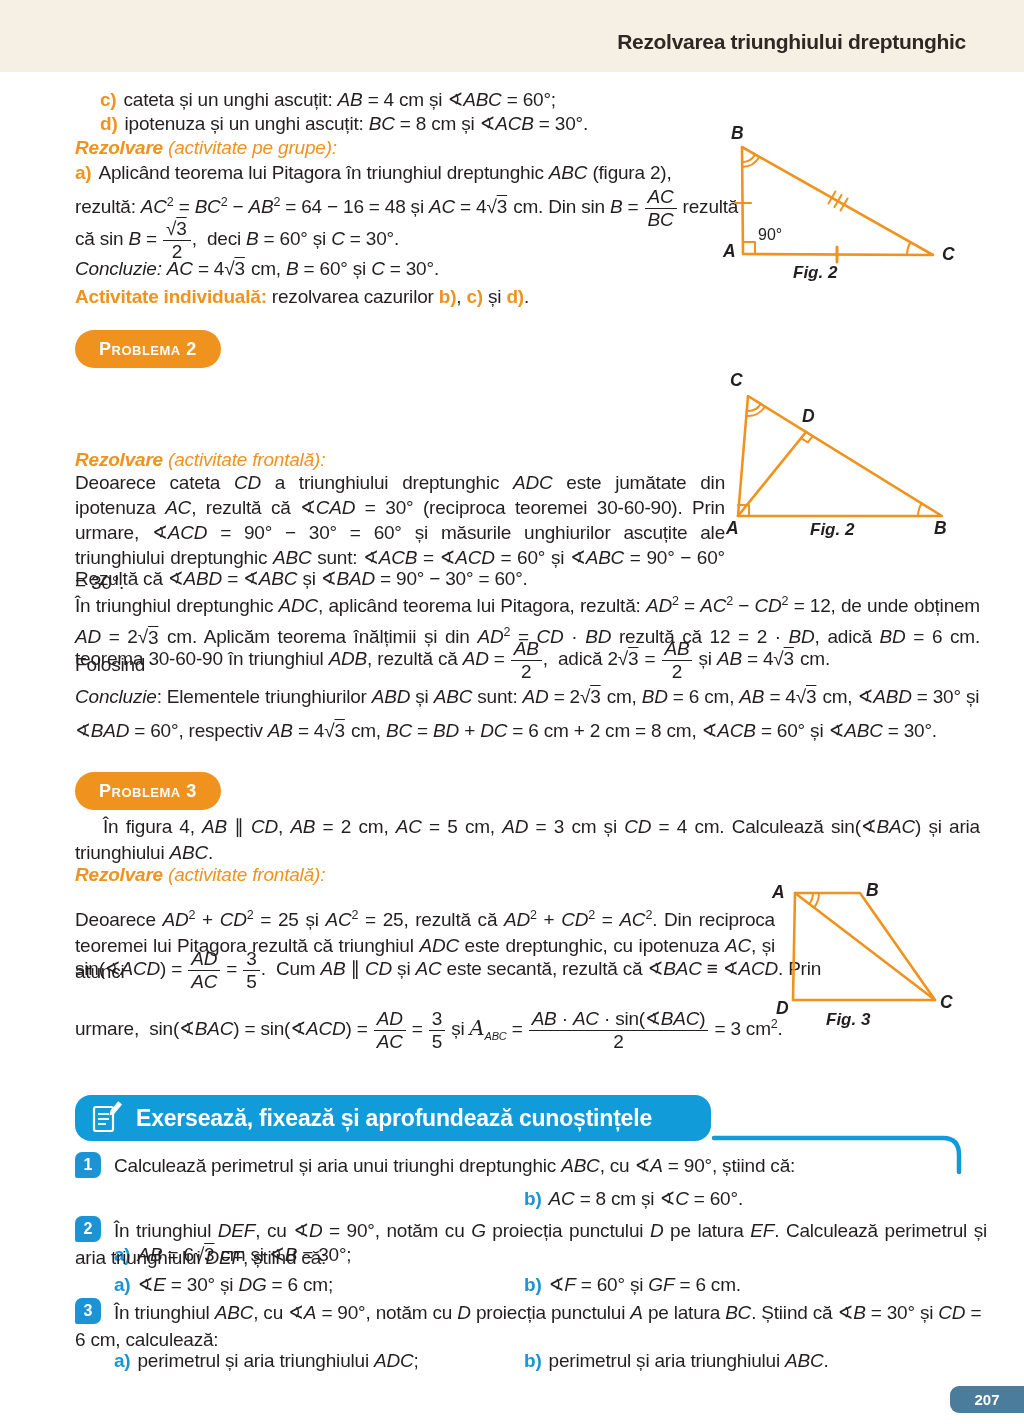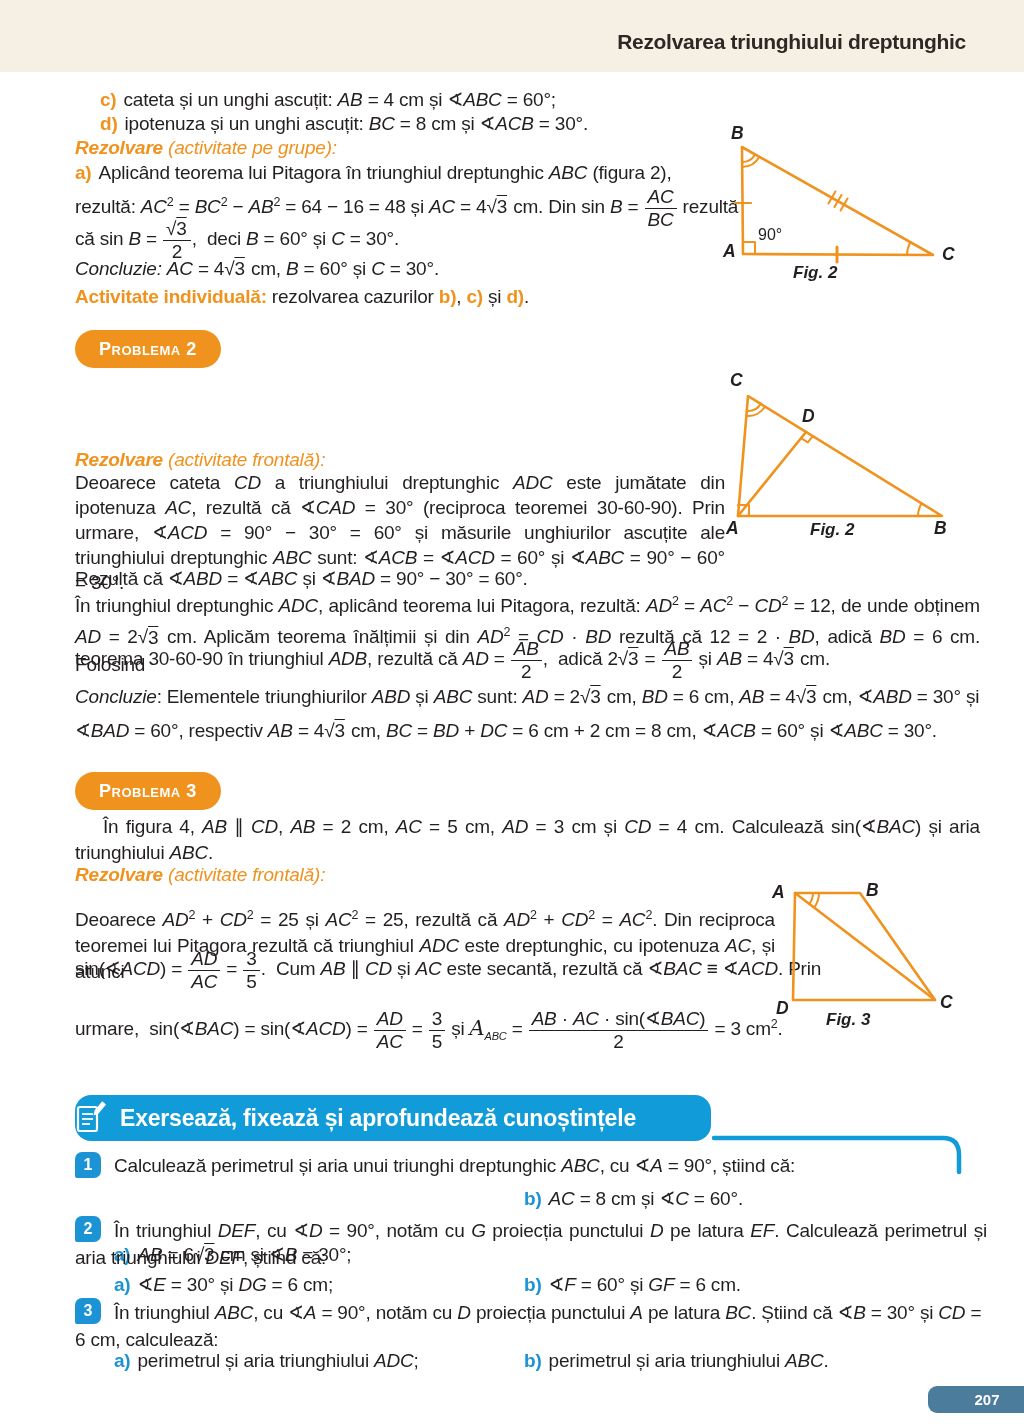--- a/index.html
+++ b/index.html
@@ -22,27 +22,27 @@
   .scr{font-family:"DejaVu Serif",serif;font-style:italic;font-size:21px;}
   .fr{display:inline-block;vertical-align:middle;text-align:center;line-height:1.15;padding:0 1px;}
   .fr .n{display:block;border-bottom:1.6px solid #231F20;padding:0 3px;}
   .fr .d{display:block;padding:0 3px;}
   .sq{white-space:nowrap;}
   .sq .rd{text-decoration:overline;padding-right:1px;}
   .badge-p{position:absolute;background:#F0921E;color:#fff;border-radius:21px;height:38px;
            display:flex;align-items:center;padding:0 24px;font-weight:700;font-size:18px;
            font-variant:small-caps;letter-spacing:.5px;}
   .banner{position:absolute;left:75px;top:1095px;width:636px;height:46px;background:#119BD8;
-          border-radius:16px;display:flex;align-items:center;gap:13px;
+          border-radius:16px;display:flex;align-items:center;gap:13px;padding-left:16px;
           box-sizing:border-box;color:#fff;font-weight:700;font-size:23px;letter-spacing:-0.2px;}
   .exb{position:absolute;width:26px;height:26px;background:#1B93D4;color:#fff;font-weight:700;
        font-size:16px;display:flex;align-items:center;justify-content:center;border-radius:7px 7px 7px 2px;}
   .pgn{position:absolute;right:0;top:1386px;width:74px;height:27px;background:#4C7C9B;color:#fff;
        font-weight:700;font-size:15px;display:flex;align-items:center;justify-content:center;
-       border-radius:9px 0 0 9px;padding-left:22px;}
+       border-radius:9px 0 0 9px;}
   .fig{position:absolute;}
   .fig svg{position:absolute;left:0;top:0;}
   .vl{position:absolute;font-style:italic;font-weight:600;font-size:17.5px;}
   .figcap{position:absolute;font-style:italic;font-weight:600;font-size:17px;}
   .deg{position:absolute;font-size:16px;font-weight:500;}
 </style>
 </head>
 <body>
 
 <div class="page">

